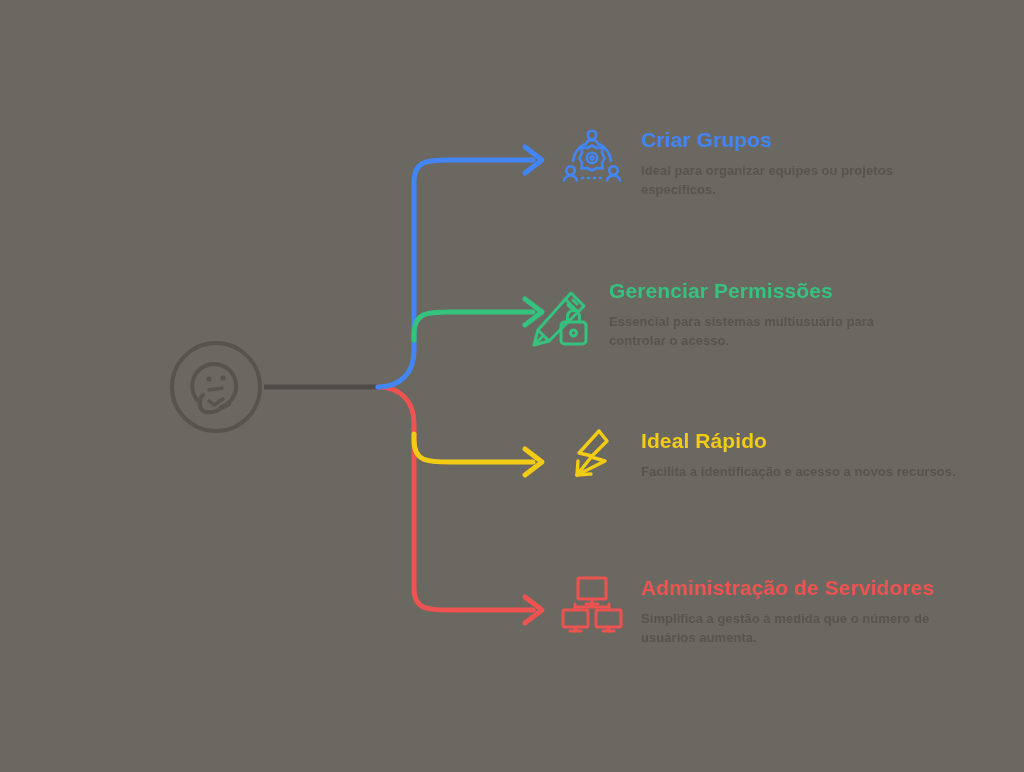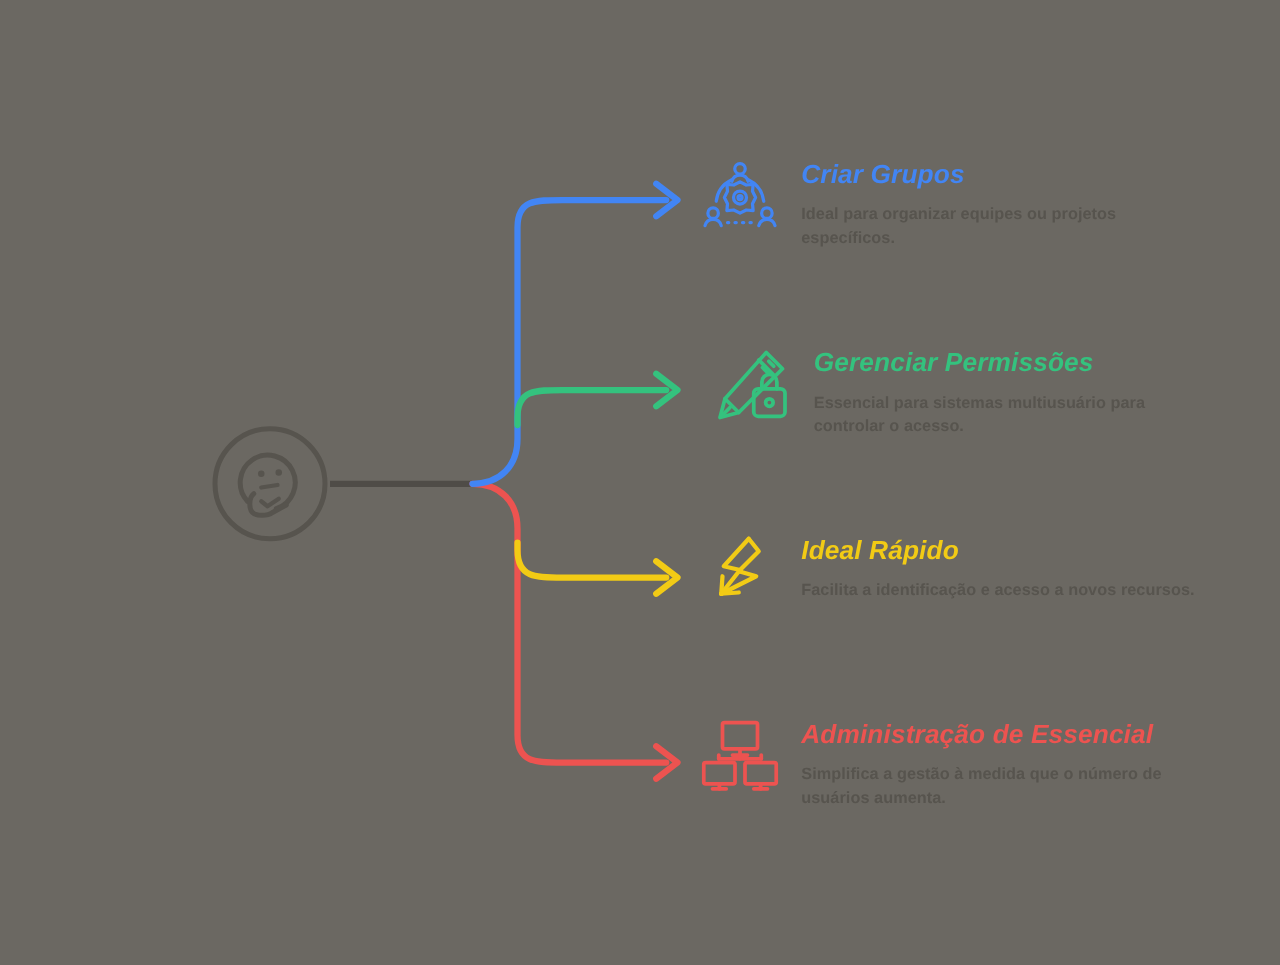--- a/index.html
+++ b/index.html
@@ -57,34 +57,33 @@
   .branch-text {
     margin-left: 18px;
     padding-top: 2px;
   }
   .branch-title {
     font-size: 21px;
     font-weight: bold;
     line-height: 24px;
     letter-spacing: 0.1px;
     white-space: nowrap;
-    font-style: italic;
   }
   .branch-desc {
     font-size: 13px;
     font-weight: bold;
     line-height: 19px;
     color: #57544e;
     margin-top: 9px;
     max-width: 320px;
     letter-spacing: 0.05px;
   }
 
   #branch-0 { left: 561px; top: 126px; }
-  #branch-1 { left: 571px; top: 277px; }
+  #branch-1 { left: 529px; top: 277px; align-items: flex-end; }
   #branch-2 { left: 561px; top: 427px; }
   #branch-3 { left: 561px; top: 574px; }
 
   #branch-0 .branch-title { color: #4285f4; }
   #branch-1 .branch-title { color: #34c27e; }
   #branch-2 .branch-title { color: #f2cb15; }
   #branch-3 .branch-title { color: #ed5350; }
 </style>
 </head>
 <body>
@@ -220,18 +219,18 @@
           <path d="M 14.5 53 L 14.5 57"></path>
           <path d="M 9 57 L 20 57"></path>
 
           <rect x="35" y="36" width="25" height="17" rx="1.5"></rect>
           <path d="M 47.5 53 L 47.5 57"></path>
           <path d="M 42 57 L 53 57"></path>
         </g>
       </svg>
     </div>
     <div class="branch-text">
-      <div class="branch-title">Administração de Essencial</div>
+      <div class="branch-title">Administração de Servidores</div>
       <div class="branch-desc">Simplifica a gestão à medida que o número de usuários aumenta.</div>
     </div>
   </div>
 
 </div>
 
 </body></html>

